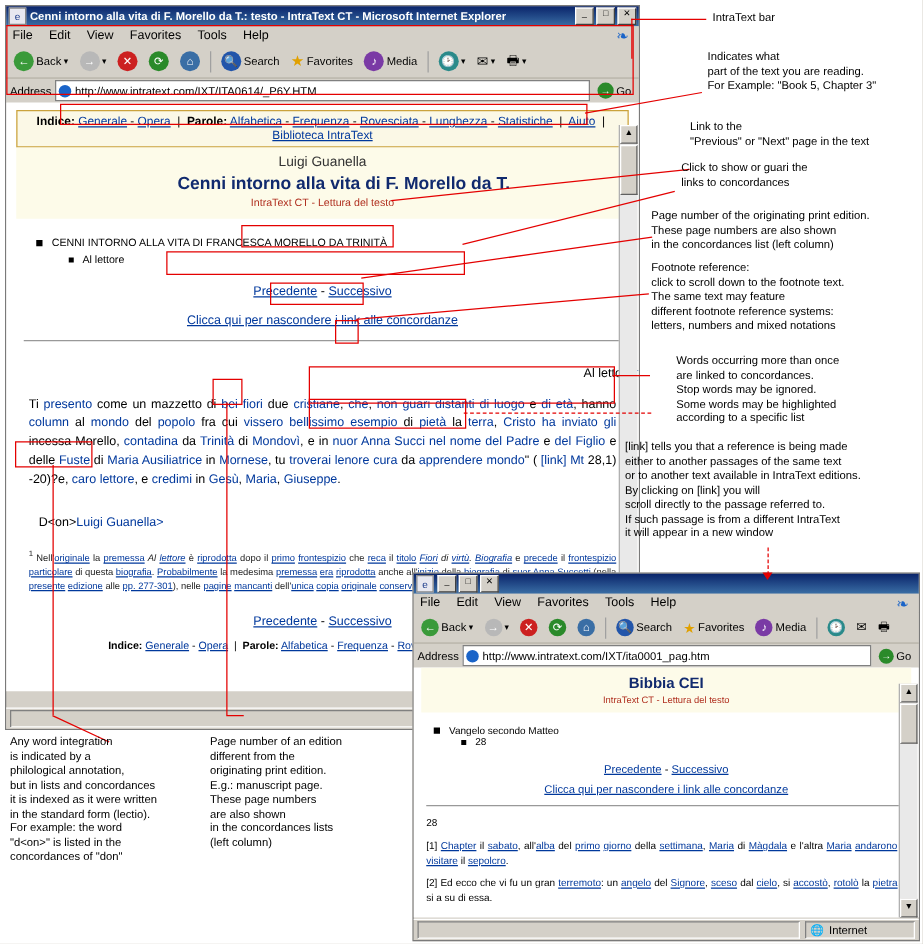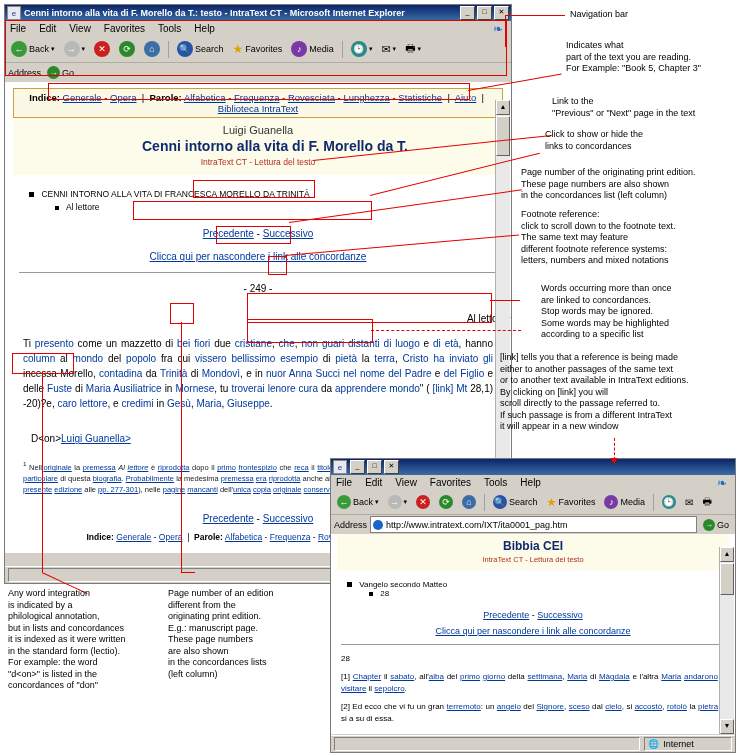--- a/index.html
+++ b/index.html
@@ -161,20 +161,24 @@
       <span style="font-size:11px;">✉</span>
       <span style="font-size:7px;">▾</span>
     </div>
     <div class="tbtn">
       <span style="font-size:11px;">🖶</span>
       <span style="font-size:7px;">▾</span>
     </div>
   </div>
   <div class="addrbar">
     <span>Address</span>
+    <div class="addrinput">
+      <span class="glob"></span>
+      <span>http://www.intratext.com/IXT/ITA0614/_P6Y.HTM</span>
+    </div>
     <div class="gobtn">
       <span class="circ" style="background:#2a8a2a;width:13px;height:13px;font-size:8px;">→</span>
       <span>Go</span>
     </div>
   </div>
 
   <div class="content">
 
     <div class="ix-head">
       <b>Indice:</b>
@@ -212,36 +216,35 @@
       <span>-</span>
       <a>Successivo</a>
     </div>
 
     <div class="ix-clicca">
       <a>Clicca qui per nascondere i link alle concordanze</a>
     </div>
 
     <hr class="hrline">
 
-    <div class="pagenum">- 249 -</div>
 
     <div class="centered-al">
       <span>Al lettore</span><sup><a style="color:#00389c;">1</a></sup>
     </div>
 
     <div class="bodytext">
       Ti <a>presento</a> come un mazzetto di <a>bei</a> <a>fiori</a> due <a>cristiane</a>, <a>che</a>, <a>non</a> <a>guari</a> <a>distanti</a> <a>di</a> <a>luogo</a> e <a>di</a> <a>età</a>, hanno <a>column</a>
       al <a>mondo</a> del <a>popolo</a> fra cui <a>vissero</a> <a>bellissimo</a> <a>esempio</a> di <a>pietà</a> la <a>terra</a>, <a>Cristo</a> <a>ha</a> <a>inviato</a> <a>gli</a> incessa Morello,
       <a>contadina</a> da <a>Trinità</a> di <a>Mondovì</a>, e in <a>nuor</a> <a>Anna</a> <a>Succi</a> <a>nel</a> <a>nome</a> <a>del</a> <a>Padre</a> e <a>del</a> <a>Figlio</a> e delle <a>Fuste</a> di <a>Maria</a>
       <a>Ausiliatrice</a> in <a>Mornese</a>, tu <a>troverai</a> <a>lenore</a> <a>cura</a> da <a>apprendere</a> <a>mondo</a>" ( <a class="grn">[link]</a> <a>Mt</a> 28,1) -20)?e, <a>caro</a> <a>lettore</a>, e
       <a>credimi</a> in <a>Gesù</a>, <a>Maria</a>, <a>Giuseppe</a>.
     </div>
 
     <div style="margin:22px 0 0 26px;font-size:10px;">
-      <span>D&lt;on&gt;</span><a style="color:#00389c;text-decoration:underline;">Luigi Guanella&gt;</a>
+      <span>D&lt;on&gt;</span><a style="color:#00389c;">Luigi Guanella&gt;</a>
     </div>
 
     <div class="note">
       <sup>1</sup> Nell'<a>originale</a> la <a>premessa</a> <i>Al <a>lettore</a></i> è <a>riprodotta</a> dopo il <a>primo</a> <a>frontespizio</a> che <a>reca</a> il <a>titolo</a> <i><a>Fiori</a> di <a>virtù</a>. <a>Biografia</a></i> e <a>precede</a> il
       <a>frontespizio</a> <a>particolare</a> di questa <a>biografia</a>. <a>Probabilmente</a> la medesima <a>premessa</a> <a>era</a> <a>riprodotta</a> anche all'<a>inizio</a> della <a>biografia</a> di <a>suor</a>
       <a>Anna</a> <a>Succetti</a> (nella <a>presente</a> <a>edizione</a> alle <a>pp. 277-301</a>), nelle <a>pagine</a> <a>mancanti</a> dell'<a>unica</a> <a>copia</a> <a>originale</a> <a>conservata</a> (<a>cfr. p. 278</a>).
     </div>
 
     <div class="foot-nav">
       <a>Precedente</a>
@@ -397,36 +400,36 @@
     <div class="stpane" style="width:80px;gap:4px;">
       <span style="color:#3a6ea5;">🌐</span>
       <span>Internet</span>
     </div>
   </div>
 </div>
 
 <div class="redbox" style="left:5px;top:20px;width:500px;height:54px;"></div>
 <div class="redline" style="left:505px;top:15px;width:60px;height:1px;"></div>
 <div class="redline" style="left:505px;top:15px;width:1px;height:32px;"></div>
-<div class="ann" style="left:570px;top:9px;width:165px;white-space:pre-line;">Navigation bar</div>
+<div class="ann" style="left:570px;top:9px;width:165px;white-space:pre-line;">IntraText bar</div>
 
 <div class="redbox" style="left:48px;top:83px;width:420px;height:15px;"></div>
 <div class="redline" style="left:468px;top:90px;width:95px;height:1px;transform:rotate(-10deg);transform-origin:left center;"></div>
 <div class="ann" style="left:566px;top:40px;width:170px;white-space:pre-line;">Indicates what
 part of the text you are reading.
 For Example: "Book 5, Chapter 3"</div>
 
 <div class="redbox" style="left:193px;top:180px;width:120px;height:16px;"></div>
 <div class="redline" style="left:313px;top:160px;width:240px;height:1px;transform:rotate(-6deg);transform-origin:left center;"></div>
 <div class="ann" style="left:552px;top:96px;width:180px;white-space:pre-line;">Link to the
 "Previous" or "Next" page in the text</div>
 
 <div class="redbox" style="left:133px;top:201px;width:237px;height:17px;"></div>
 <div class="redline" style="left:370px;top:195px;width:175px;height:1px;transform:rotate(-14deg);transform-origin:left center;"></div>
-<div class="ann" style="left:545px;top:129px;width:185px;white-space:pre-line;">Click to show or hide the
+<div class="ann" style="left:545px;top:129px;width:185px;white-space:pre-line;">Click to show or guari the
 links to concordances</div>
 
 <div class="redbox" style="left:216px;top:226px;width:73px;height:16px;"></div>
 <div class="redline" style="left:289px;top:222px;width:235px;height:1px;transform:rotate(-8deg);transform-origin:left center;"></div>
 <div class="ann" style="left:521px;top:167px;width:215px;white-space:pre-line;">Page number of the originating print edition.
 These page numbers are also shown
 in the concordances list (left column)</div>
 
 <div class="redbox" style="left:268px;top:256px;width:17px;height:17px;"></div>
 <div class="redline" style="left:285px;top:255px;width:235px;height:1px;transform:rotate(-5deg);transform-origin:left center;"></div>

